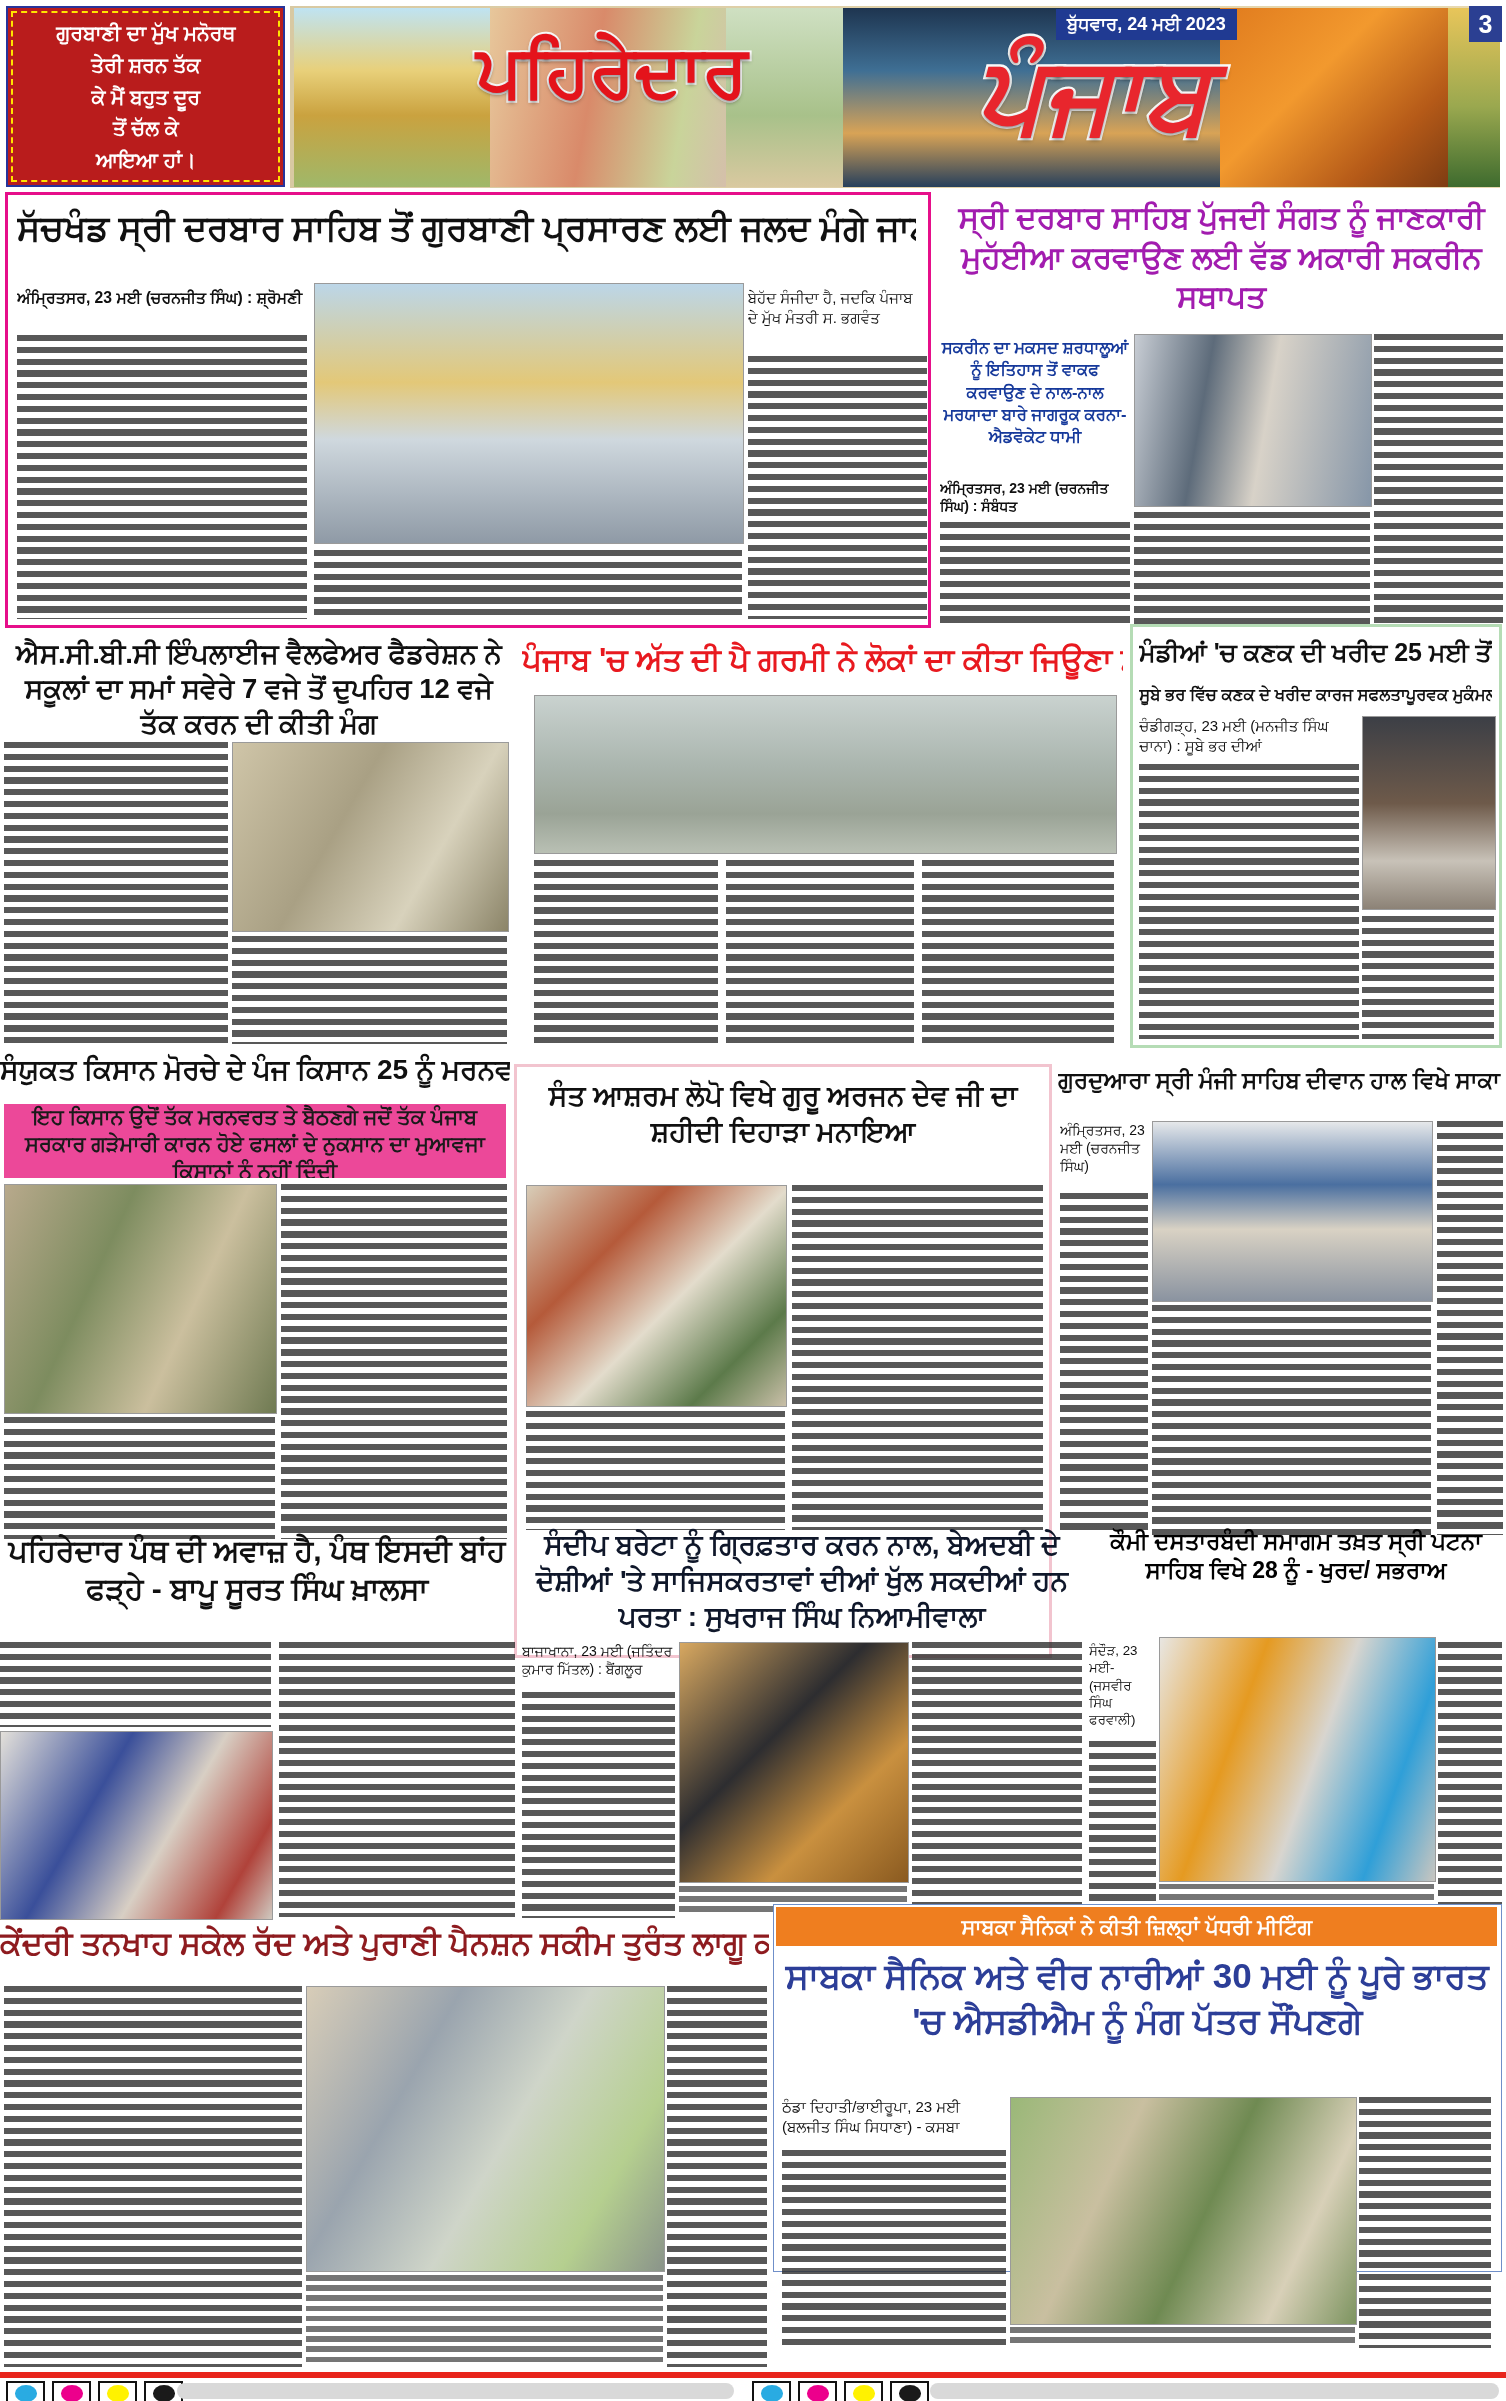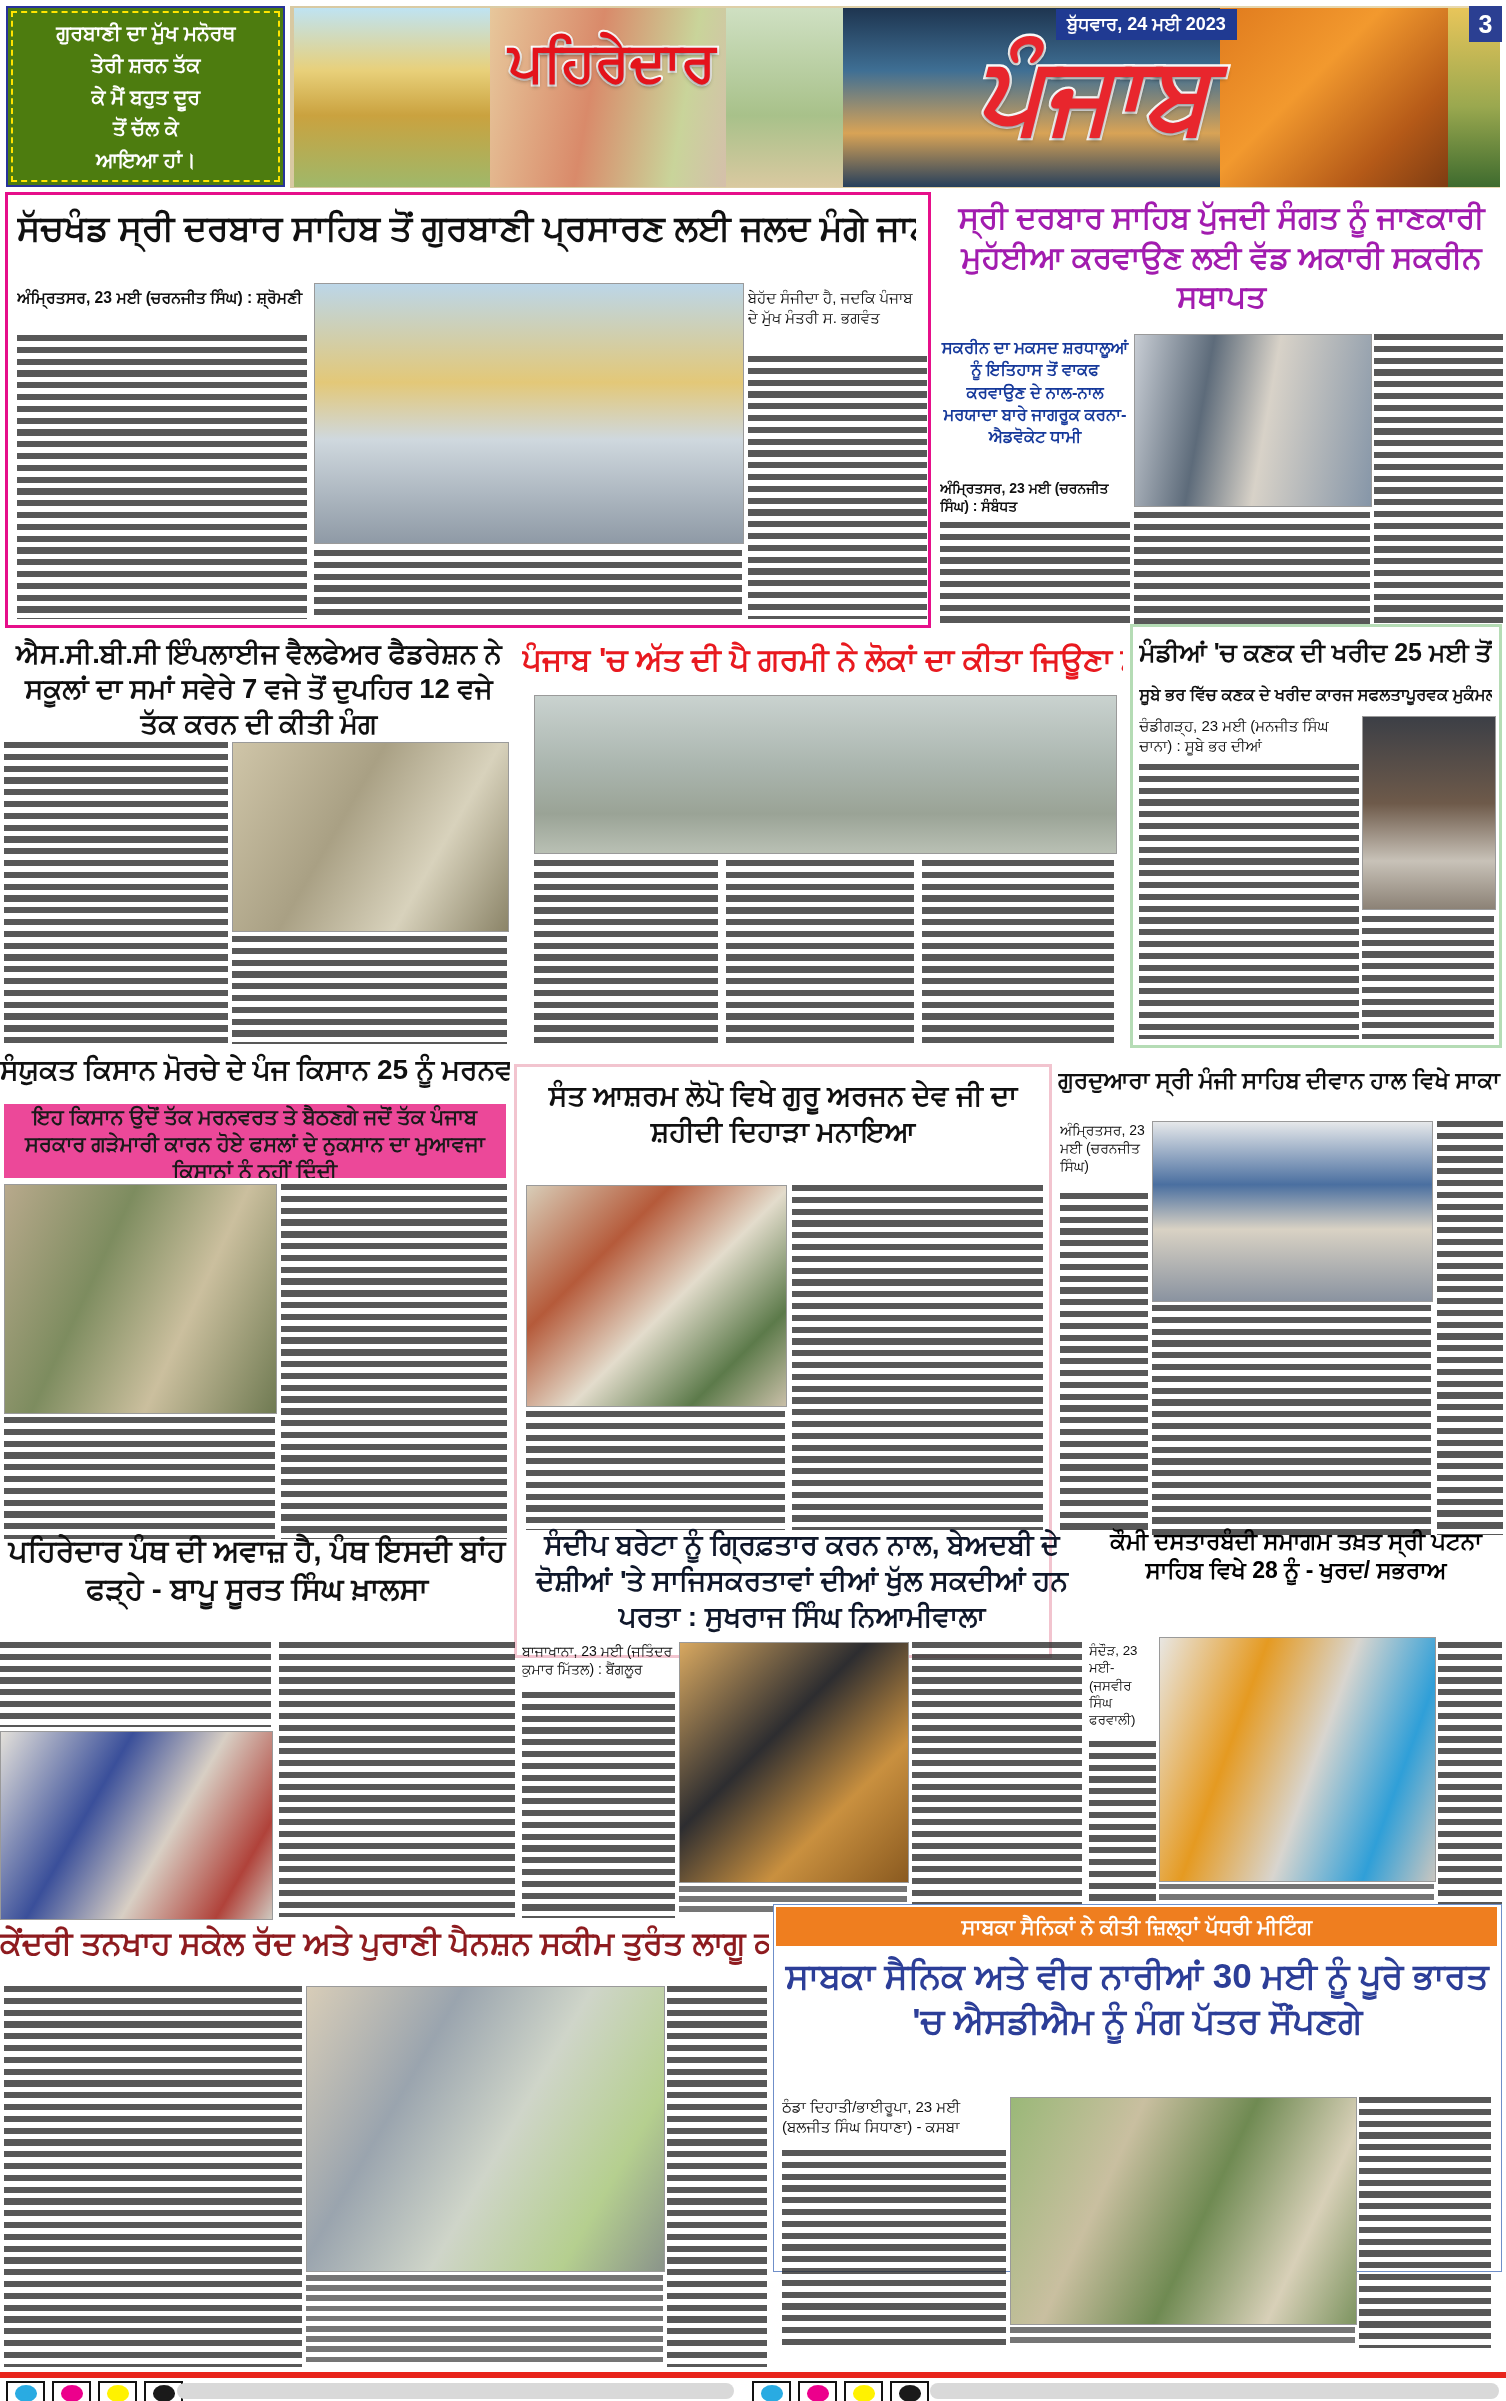--- a/index.html
+++ b/index.html
@@ -11,21 +11,21 @@
   .ph{position:absolute;border:0.8px solid #9a9a9a;}
   .cap{position:absolute;background-image:repeating-linear-gradient(to bottom,#3a3a3a 0 5.5px,transparent 5.5px 10.2px);opacity:.7;}
   .h{position:absolute;font-weight:bold;text-align:center;line-height:1.28;letter-spacing:0;}
   .nowrap{white-space:nowrap;overflow:hidden;}
   .bx{position:absolute;background:#fff;}
   .dl{position:absolute;font-weight:bold;font-size:15px;line-height:1.3;color:#101010;overflow:hidden;}
   .mkrow{position:absolute;display:flex;gap:7px;align-items:center;}
   .mk{width:35px;height:21px;border:2.4px solid #111;background:#fff;display:flex;align-items:center;justify-content:center;}
   .mk i{display:block;width:22px;height:16.5px;border-radius:50%;}
   .gbar{height:15.7px;border-radius:7.9px;background:#d9d9d9;}
-  .quote{position:absolute;left:6.3px;top:6.3px;width:279px;height:181px;background:#4d7c0f;border:2.4px solid #27339b;box-sizing:border-box;}
+  .quote{position:absolute;left:6.3px;top:6.3px;width:279px;height:181px;background:#b91c1c;border:2.4px solid #27339b;box-sizing:border-box;}
   .quote .inner{position:absolute;inset:3.1px;border:2.4px dashed #ffe400;color:#fff;font-weight:bold;
        display:flex;flex-direction:column;justify-content:space-evenly;text-align:center;font-size:20.4px;line-height:1.1;}
   .logo{position:absolute;font-weight:bold;color:#e4131b;-webkit-text-stroke:3.9px #ffffff;paint-order:stroke fill;
         text-shadow:0 2.4px 4.7px rgba(0,0,0,.45);}
 </style>
 </head>
 <body>
 
 <div class="page">
 
@@ -39,21 +39,21 @@
     </div>
   </div>
 
   <div class="abs" style="left:290px;top:6.3px;width:1210px;height:182px;background:linear-gradient(90deg,#d8c9a2,#e8d9b0);overflow:hidden;">
     <div class="abs" style="left:3.9px;top:1.6px;width:196px;height:179px;background:linear-gradient(180deg,#bfe3f2 0%,#e8d07a 35%,#caa23f 60%,#9fb86a 100%);"></div>
     <div class="abs" style="left:200px;top:1.6px;width:353px;height:179px;background:linear-gradient(100deg,#e7c79b 0%,#d98a6a 30%,#c9d49a 55%,#ddb0b6 80%,#cbb79a 100%);"></div>
     <div class="abs" style="left:436px;top:1.6px;width:118px;height:179px;background:linear-gradient(180deg,#cfe0c2,#a8c18a 60%,#d9c9a0);"></div>
     <div class="abs" style="left:553px;top:1.6px;width:377px;height:179px;background:linear-gradient(180deg,#1e3550 0%,#3f6f94 35%,#d8a356 70%,#27405c 100%);"></div>
     <div class="abs" style="left:930px;top:1.6px;width:228px;height:179px;background:linear-gradient(135deg,#e07b1e 0%,#f2992e 40%,#b55a18 75%,#7e3c12 100%);"></div>
     <div class="abs" style="left:1158px;top:1.6px;width:52px;height:179px;background:linear-gradient(180deg,#e8c55a 0%,#9aa84f 55%,#3e6b2e 100%);"></div>
-    <div class="logo" style="left:118px;top:23.6px;width:408px;font-size:55px;text-align:center;">ਪਹਿਰੇਦਾਰ</div>
+    <div class="logo" style="left:118px;top:23.6px;width:408px;font-size:72px;text-align:center;">ਪਹਿਰੇਦਾਰ</div>
     <div class="logo" style="left:550px;top:27.5px;width:369px;font-size:106px;text-align:right;-webkit-text-stroke:4.7px #fff;color:#e8262d;font-style:italic;">ਪੰਜਾਬ</div>
   </div>
 
   <div class="abs" style="left:1056px;top:9.4px;width:181px;height:31px;background:#203a92;color:#fff;font-weight:bold;font-size:18px;display:flex;align-items:center;justify-content:center;">
     <span>ਬੁੱਧਵਾਰ, 24 ਮਈ 2023</span>
   </div>
   <div class="abs" style="left:1469px;top:6.3px;width:33px;height:36px;background:#2b3f92;color:#fff;font-weight:bold;font-size:25px;display:flex;align-items:center;justify-content:center;">
     <span>3</span>
   </div>
 

